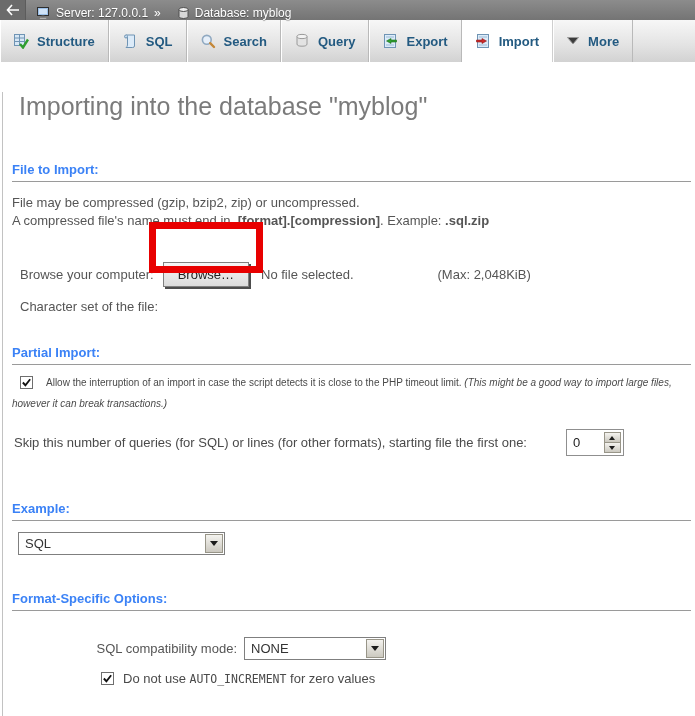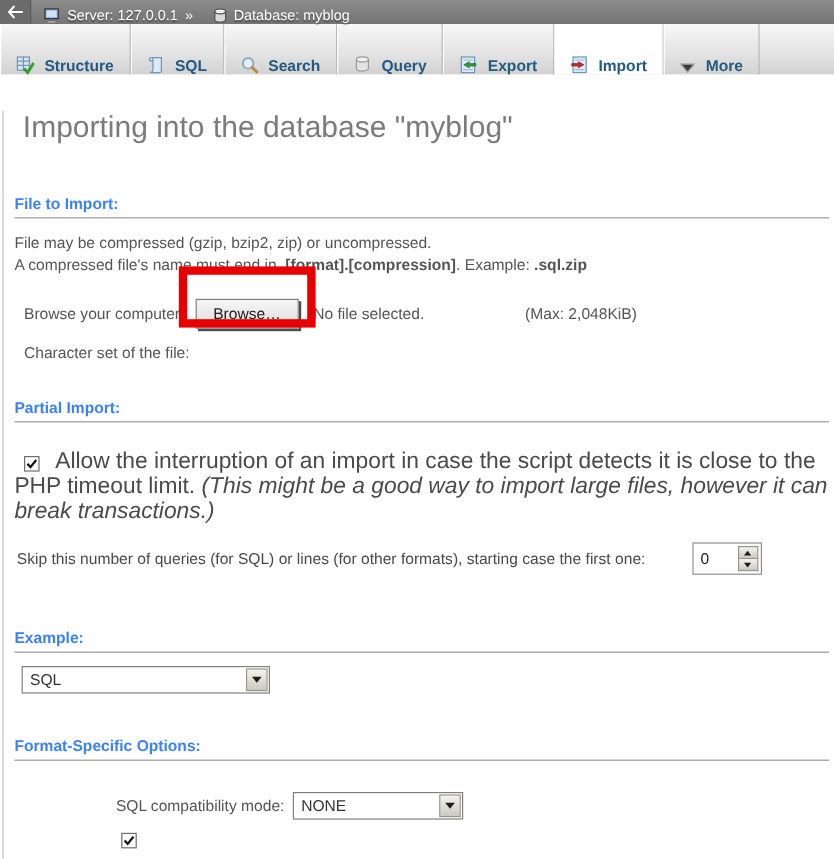--- a/index.html
+++ b/index.html
@@ -12,41 +12,41 @@
   .back-btn { width:26px; height:20px; background:#6b6b6b;
               border-right:1px solid #5c5c5c; display:flex; align-items:center;
               justify-content:center; cursor:pointer; }
   .crumb-icon { margin:0 5px 0 10px; display:flex; align-items:center; }
   .crumb-text { text-shadow:0 1px 1px rgba(0,0,0,.35); cursor:pointer; }
   .crumb-sep { margin:0 6px; }
 
   
   .tabbar { height:42px; display:flex;
             background:linear-gradient(#f7f7f7 0%, #e3e3e3 60%, #d2d2d2 100%); }
-  .tab { display:flex; align-items:flex-end; gap:8px; padding:0 13px;
+  .tab { display:flex; align-items:center; gap:8px; padding:0 13px;
          font-size:13px; font-weight:bold; color:#235a81; cursor:pointer;
          border-right:1px solid #b9b9b9; box-shadow:inset 1px 0 0 #ffffff; }
   .tab.selected { background:#fff; box-shadow:none; border-right:1px solid #cfcfcf; }
   .tab-filler { flex:1; }
   .tab svg { display:block; }
 
   
   .content { position:relative; margin-left:2px; height:654px;
              border-left:1px solid #c2c2c2; padding:0 4px 0 9px; color:#4a4a4a; }
   .page-title { font-size:25px; font-weight:normal; color:#7b7b7b;
                 margin:30px 0 0 7px; }
   .section-heading { font-size:13px; font-weight:bold; color:#3b82f6;
                      border-bottom:1px solid #9a9a9a; padding-bottom:4px; }
   .h-file { margin-top:41px; }
   .h-partial { margin-top:31px; }
   .h-format { margin-top:45px; }
   .h-fso { margin-top:36px; }
   .para { font-size:13px; line-height:18px; color:#555; margin-top:12px; }
 
-  .browse-row { margin-top:17px; margin-left:8px; height:28px;
+  .browse-row { margin-top:30px; margin-left:8px; height:28px;
                 display:flex; align-items:center; font-size:13px; color:#555; }
   .browse-btn { margin-left:9px; padding:4px 14px; font-size:13px; color:#222;
                 background:linear-gradient(#f6f6f6,#dcdcdc);
                 border:1px solid #808080; box-shadow:2px 2px 0 #4d4d4d;
                 cursor:pointer; }
   .no-file { margin-left:12px; }
   .max-size { margin-left:84px; }
 
   .charset-row { margin-top:11px; margin-left:8px; display:flex;
                  align-items:center; font-size:13px; color:#555; }
@@ -65,21 +65,21 @@
               border-right:4px solid transparent; border-top:5px solid #1c1c1c; }
   .tri-up   { width:0; height:0; border-left:3px solid transparent;
               border-right:3px solid transparent; border-bottom:4px solid #1c1c1c; }
   .tri-down.sm { border-left-width:3px; border-right-width:3px; border-top-width:4px; }
 
   
   .checkbox { display:inline-flex; width:13px; height:13px; background:#fff;
               border:1px solid #6e6e6e; align-items:center; justify-content:center;
               cursor:pointer; flex:none; }
 
-  .partial-para { margin-top:22px; font-size:19px; line-height:21px; color:#4a4a4a; }
+  .partial-para { margin-top:7px; font-size:10px; line-height:21px; color:#4a4a4a; }
   .partial-para .checkbox { vertical-align:-2px; margin:0 13px 0 8px; }
   .note-italic { font-style:italic; }
 
   .skip-row { margin-top:15px; margin-left:2px; display:flex; align-items:center;
               font-size:13px; color:#4a4a4a; }
   .spinbox { margin-left:39px; width:58px; height:27px; background:#fff;
              border:1px solid #8f8f8f; display:inline-flex; align-items:center;
              padding:2px; }
   .spin-value { flex:1; font-size:13px; color:#222; padding-left:4px; }
   .spin-btns { width:17px; height:100%; display:flex; flex-direction:column; }
@@ -225,21 +225,21 @@
 
   <div class="partial-para">
     <span class="checkbox">
       <svg width="11" height="11" viewBox="0 0 12 12">
         <polyline points="2,6 4.8,9 10,2.5" stroke="#111" stroke-width="2" fill="none"></polyline>
       </svg>
     </span><span>Allow the interruption of an import in case the script detects it is close to the PHP timeout limit. </span><span class="note-italic">(This might be a good way to import large files, however it can break transactions.)</span>
   </div>
 
   <div class="skip-row">
-    <span>Skip this number of queries (for SQL) or lines (for other formats), starting case the first one:</span>
+    <span>Skip this number of queries (for SQL) or lines (for other formats), starting file the first one:</span>
     <span class="spinbox">
       <span class="spin-value">0</span>
       <span class="spin-btns">
         <span class="spin-btn">
             <i class="tri-up"></i>
           </span>
         <span class="spin-btn">
             <i class="tri-down sm"></i>
           </span>
       </span>
@@ -268,17 +268,18 @@
         </span>
     </span>
   </div>
 
   <div class="autoinc-row">
     <span class="checkbox">
       <svg width="11" height="11" viewBox="0 0 12 12">
         <polyline points="2,6 4.8,9 10,2.5" stroke="#111" stroke-width="2" fill="none"></polyline>
       </svg>
     </span>
+    <span><span>Do not use </span><span class="code">AUTO_INCREMENT</span><span> for zero values</span></span>
   </div>
 
 </div>
 
 <div class="red-highlight"></div>
 
 </body></html>

